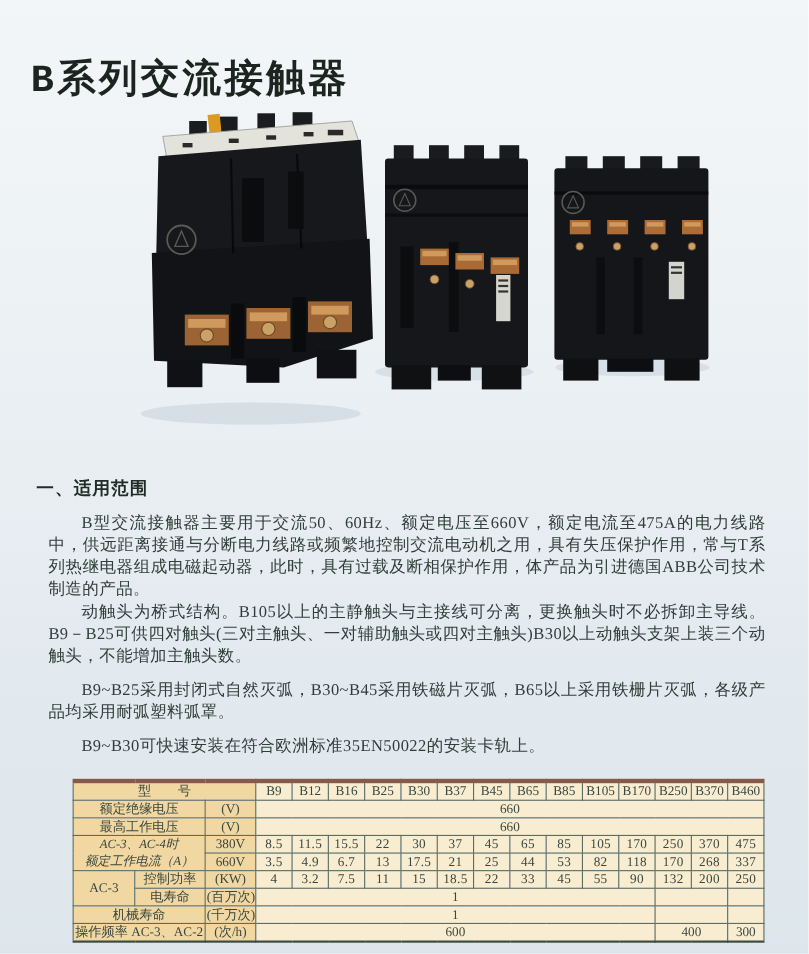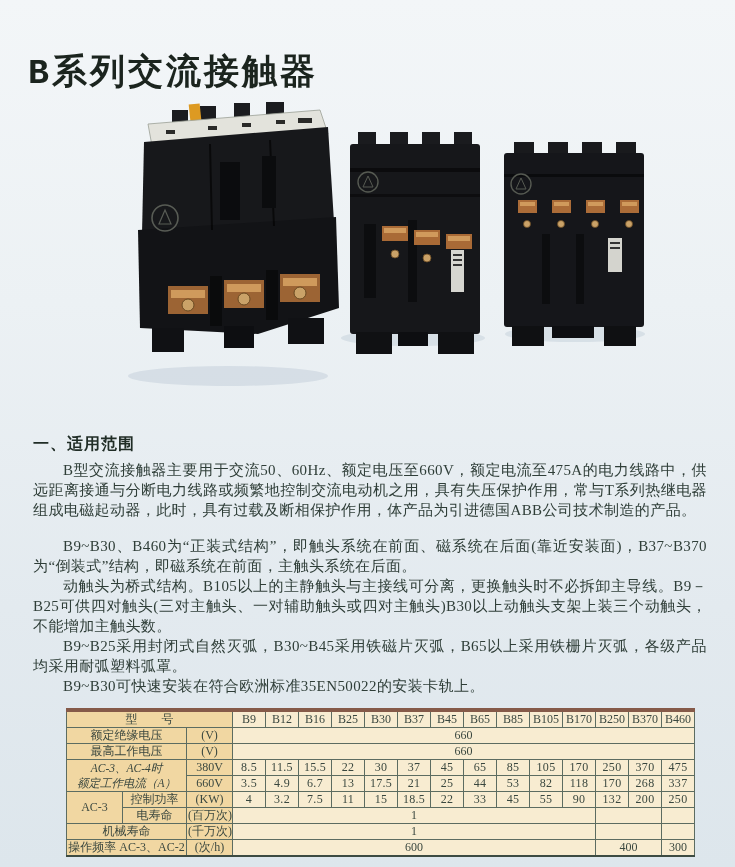--- a/index.html
+++ b/index.html
@@ -15,21 +15,21 @@
   }
   .photos{position:absolute;top:88px;left:0;width:735px;height:312px;}
   .section{position:absolute;left:33px;right:28px;}
   .section-1{top:434px;}
   .section-2{top:536px;}
   .section-heading{
     font-family:"Liberation Sans",sans-serif;font-weight:bold;
     font-size:16px;color:#202d26;margin:0 0 5px 0;letter-spacing:1px;
   }
   .section p{
-    margin:0;font-size:15px;line-height:20px;text-indent:2em;
+    margin:11px;font-size:15px;line-height:20px;text-indent:2em;
     text-align:justify;letter-spacing:0.4px;color:#2f3e38;
   }
   .table-wrap{position:absolute;top:708px;left:66px;}
   table.spec{
     border-collapse:collapse;table-layout:fixed;width:552px;
     font-size:12px;color:#3a473f;
     border:1.5px solid #49584e;
     border-top:4px solid #855a49;
     border-bottom:2.5px solid #3d4b42;
   }
@@ -179,21 +179,20 @@
     </g>
   </svg>
 </div>
 
 <div class="section section-1">
   <h2 class="section-heading">一、适用范围</h2>
   <p>B型交流接触器主要用于交流50、60Hz、额定电压至660V，额定电流至475A的电力线路中，供远距离接通与分断电力线路或频繁地控制交流电动机之用，具有失压保护作用，常与T系列热继电器组成电磁起动器，此时，具有过载及断相保护作用，体产品为引进德国ABB公司技术制造的产品。</p>
 </div>
 
 <div class="section section-2">
-  <p>B9~B30、B460为“正装式结构”，即触头系统在前面、磁系统在后面(靠近安装面)，B37~B370为“倒装式”结构，即磁系统在前面，主触头系统在后面。</p>
   <p>动触头为桥式结构。B105以上的主静触头与主接线可分离，更换触头时不必拆卸主导线。B9－B25可供四对触头(三对主触头、一对辅助触头或四对主触头)B30以上动触头支架上装三个动触头，不能增加主触头数。</p>
   <p>B9~B25采用封闭式自然灭弧，B30~B45采用铁磁片灭弧，B65以上采用铁栅片灭弧，各级产品均采用耐弧塑料弧罩。</p>
   <p>B9~B30可快速安装在符合欧洲标准35EN50022的安装卡轨上。</p>
 </div>
 
 <div class="table-wrap">
   <table class="spec">
     <colgroup>
       <col style="width:56px">
         <col style="width:64px">

